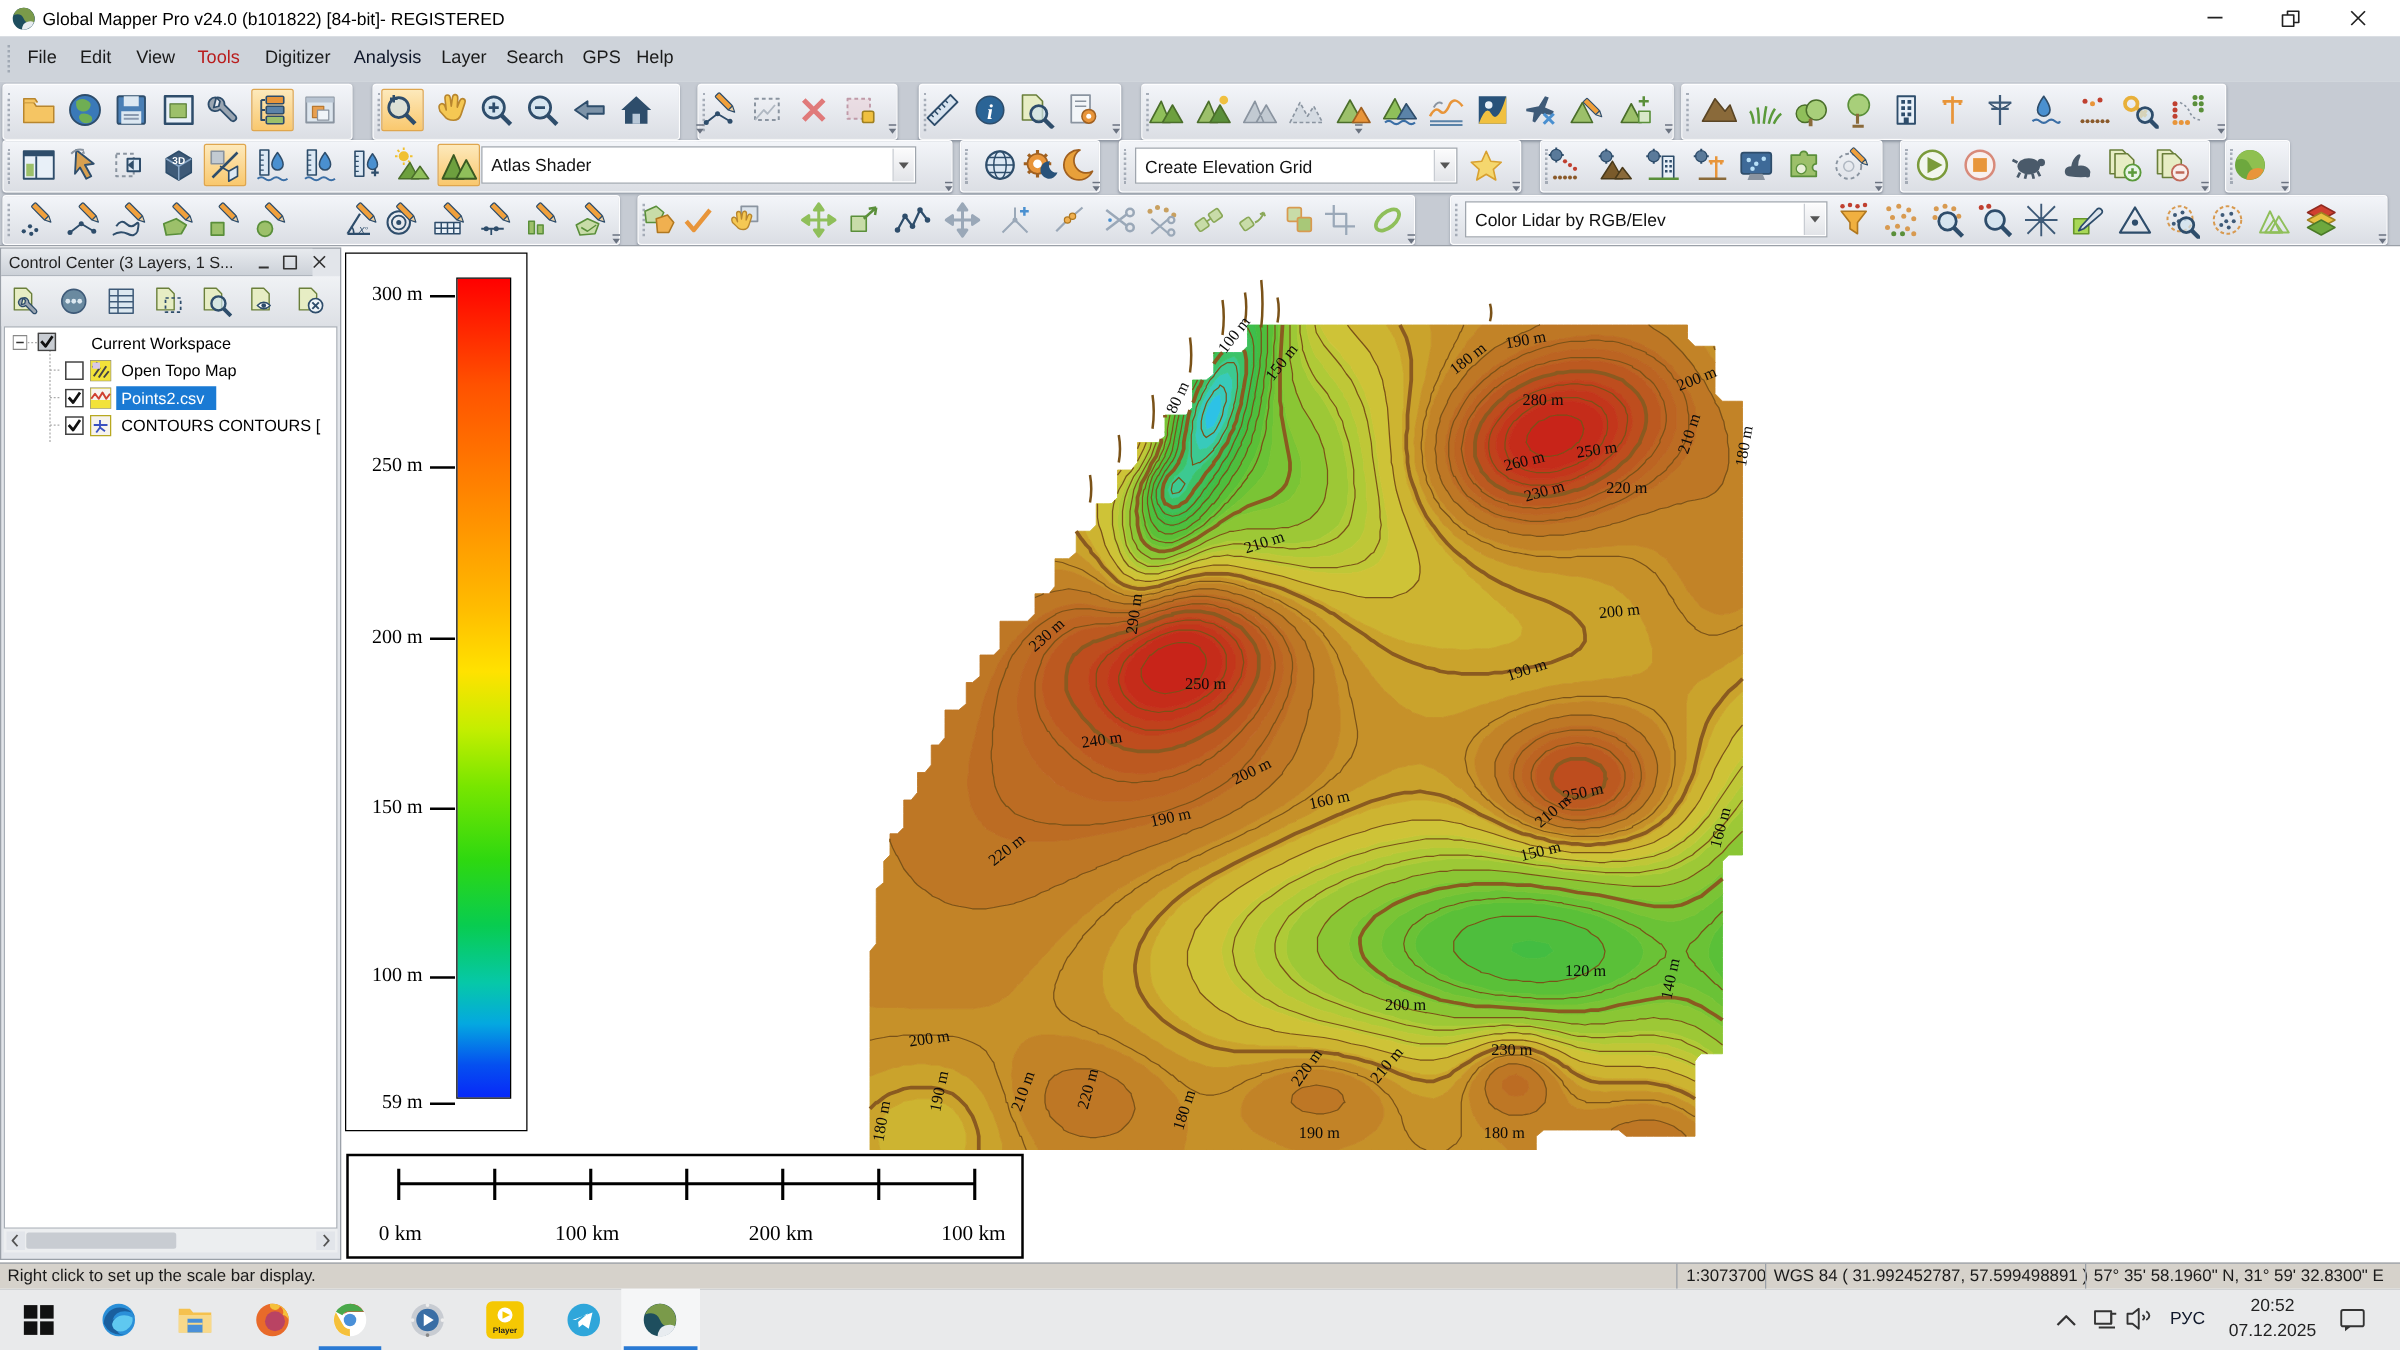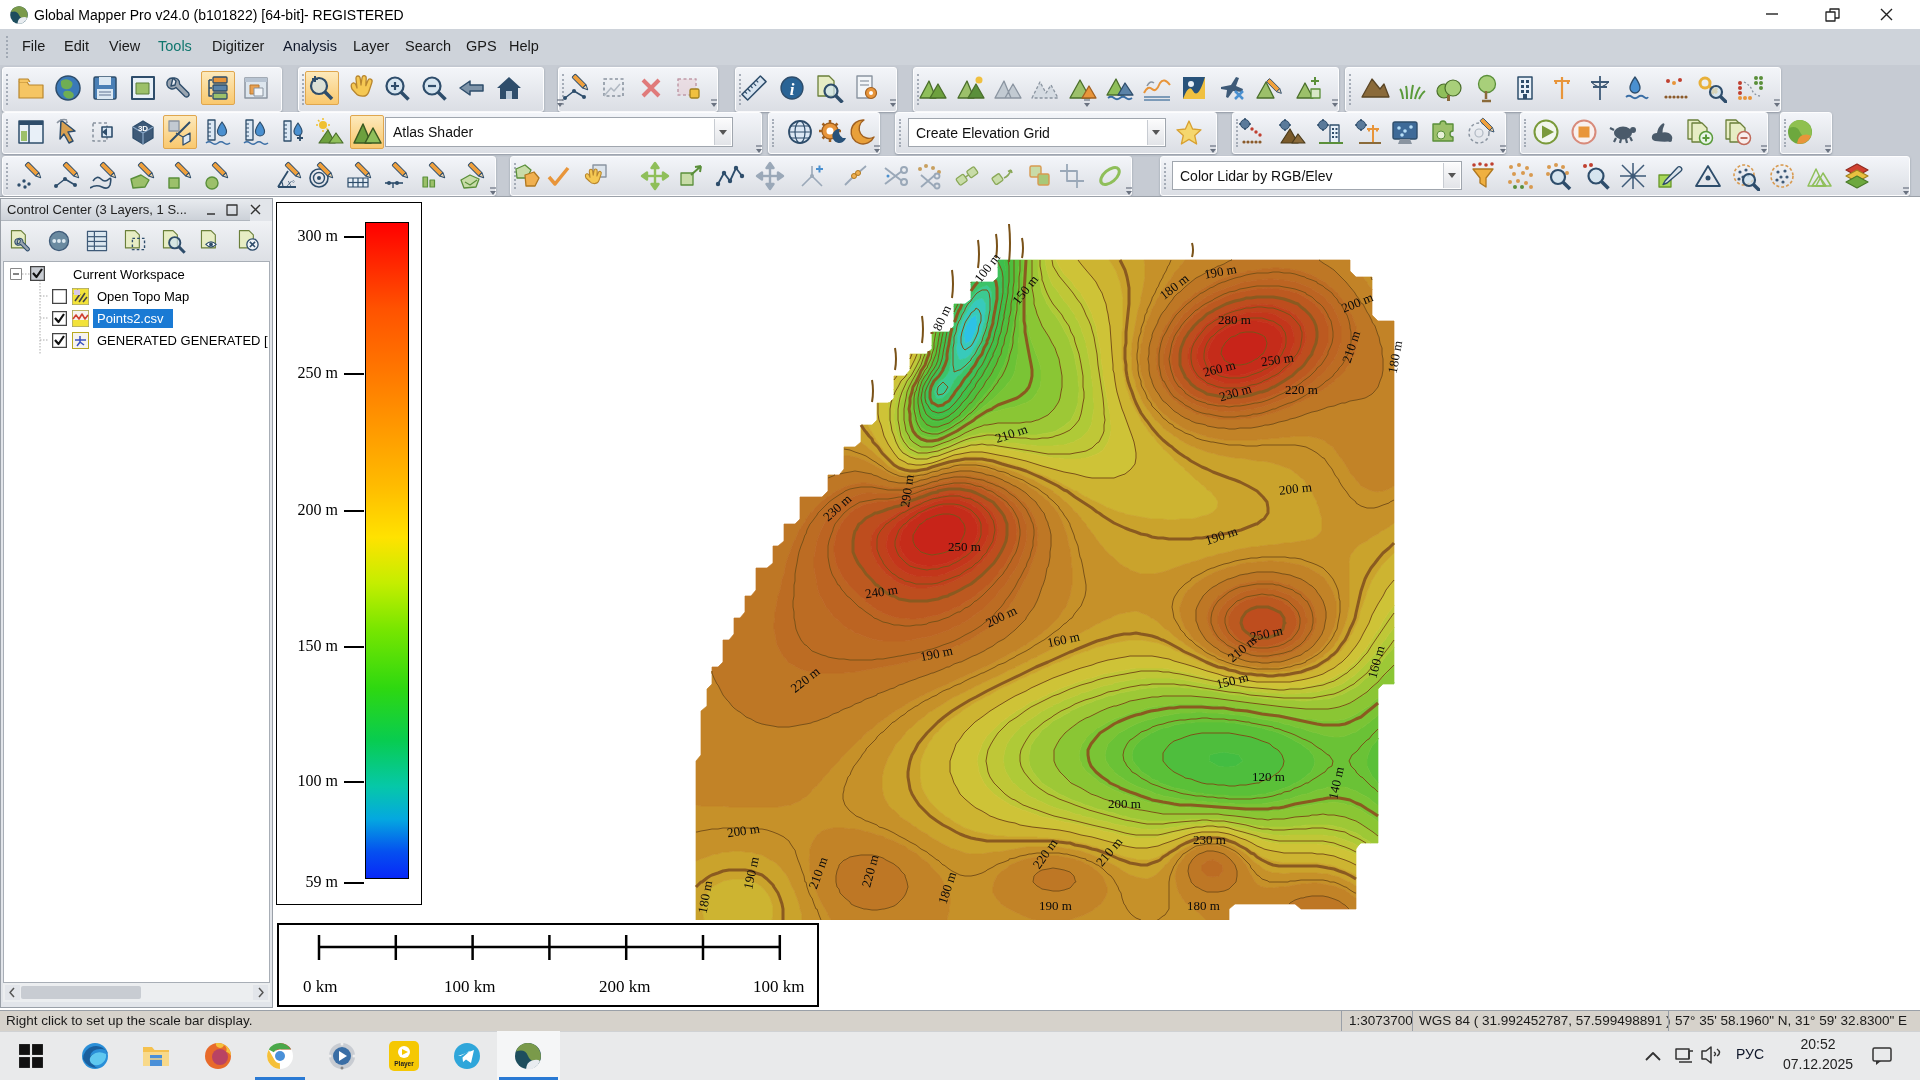--- a/index.html
+++ b/index.html
@@ -11,33 +11,33 @@
 .dd{position:absolute;right:1px;top:1px;bottom:1px;width:17px;background:linear-gradient(#fbfbfc,#e2e4e8);border-left:1px solid #c8ccd2;display:flex;align-items:center;justify-content:center}
 .dar{width:0;height:0;border-left:4px solid transparent;border-right:4px solid transparent;border-top:5px solid #555}
 .mlab{position:absolute;font-family:"Liberation Serif",serif;font-size:13px;color:#0a0a0a;white-space:nowrap}
 </style></head><body>
 <div class="abs" style="left:0;top:0;width:1920px;height:29px;background:#fff">
  <svg class="abs" style="left:8px;top:4px" width="22" height="22" viewBox="0 0 30 30">
       <circle cx="15" cy="15" r="12" fill="#1e4e5e"></circle>
       <path d="M15,3 a12,12 0 0 1 11,16 q-8,3 -11,-4 q-3,-7 -11,-4 a12,12 0 0 1 11,-8z" fill="#7a9a4a"></path>
       <path d="M26,19 a12,12 0 0 1 -13,7.8 q0.5,-6.8 5.5,-8.3 q5,-1.5 7.5,0.5z" fill="#e8ecf0"></path>
     </svg>
- <div class="abs" style="left:34px;top:7px;font-size:14px;color:#000">Global Mapper Pro v24.0 (b101822) [64-bit]- REGISTERED</div>
+ <div class="abs" style="left:34px;top:7px;font-size:14px;color:#000">Global Mapper Pro v24.0 (b101822) [84-bit]- REGISTERED</div>
  <svg class="abs" style="left:1752px;top:0" width="145" height="29">
   <line x1="14" y1="14" x2="26" y2="14" stroke="#222" stroke-width="1.4"></line>
   <rect x="78" y="9" width="9" height="9" fill="none" stroke="#222" stroke-width="1.3"></rect>
   <rect x="74" y="12" width="9" height="9" fill="#fff" stroke="#222" stroke-width="1.3"></rect>
   <path d="M129,9 l11,11 m0,-11 l-11,11" stroke="#222" stroke-width="1.4"></path>
  </svg>
 </div>
 <div class="abs" style="left:0;top:29px;width:1920px;height:36px;background:#ced3da">
     <div class="abs" style="left:22px;top:9px;font-size:14.5px;color:#1a1a1a">File</div>
     <div class="abs" style="left:64px;top:9px;font-size:14.5px;color:#1a1a1a">Edit</div>
     <div class="abs" style="left:109px;top:9px;font-size:14.5px;color:#1a1a1a">View</div>
-    <div class="abs" style="left:158px;top:9px;font-size:14.5px;color:#0f766e">Tools</div>
+    <div class="abs" style="left:158px;top:9px;font-size:14.5px;color:#b91c1c">Tools</div>
     <div class="abs" style="left:212px;top:9px;font-size:14.5px;color:#1a1a1a">Digitizer</div>
     <div class="abs" style="left:283px;top:9px;font-size:14.5px;color:#0f172a">Analysis</div>
     <div class="abs" style="left:353px;top:9px;font-size:14.5px;color:#1a1a1a">Layer</div>
     <div class="abs" style="left:405px;top:9px;font-size:14.5px;color:#1a1a1a">Search</div>
     <div class="abs" style="left:466px;top:9px;font-size:14.5px;color:#1a1a1a">GPS</div>
     <div class="abs" style="left:509px;top:9px;font-size:14.5px;color:#1a1a1a">Help</div>
     <div class="grip" style="left:6px;top:7px;height:22px"></div>
   </div>
 <div class="abs" style="left:0;top:65px;width:1920px;height:131px;background:#c6cbd3"></div>
 <div class="tbgroup" style="left:2px;top:67px;width:280px;height:45px"></div>
@@ -1193,21 +1193,21 @@
 <div class="abs" style="left:93px;top:309px;width:80px;height:19px;background:#1a7ad4"></div>
 <div class="abs" style="left:97px;top:311px;font-size:13px;color:#fff">Points2.csv</div>
 <svg class="abs" style="left:52px;top:333px" width="15" height="15">
     <rect x="0.5" y="0.5" width="14" height="14" fill="#fff" stroke="#444" stroke-width="1.5"></rect>
     <path d="M3,7 l3.5,4 L12,3" stroke="#111" stroke-width="2.2" fill="none"></path>
   </svg>
 <svg class="abs" style="left:72px;top:332px" width="17" height="17">
     <rect width="17" height="17" fill="#f6f3ee" stroke="#b8a820" stroke-width="2"></rect>
     <path d="M3,8 h11 M8,4 v6 M8,10 l-3,4 M8,10 l4,3" stroke="#3a50c0" stroke-width="1.5" fill="none"></path>
   </svg>
-<div class="abs" style="left:97px;top:333px;font-size:13px;color:#000">GENERATED GENERATED [</div>
+<div class="abs" style="left:97px;top:333px;font-size:13px;color:#000">CONTOURS CONTOURS [</div>
 <div class="abs" style="left:276px;top:202px;width:146px;height:703px;background:#fff;border:1px solid #000">
  <div class="abs" style="left:88px;top:19px;width:44px;height:657px;background:linear-gradient(#ff0000 0%,#ff5200 13%,#ff8800 27%,#ffbb00 40%,#ffe200 48%,#c4ee00 55%,#78e600 62%,#2ed810 71%,#08cc50 79%,#06c8a8 86%,#04a8e0 91%,#0550f0 96%,#0828f8 100%);border:1px solid #000"></div>
 </div>
 <div class="abs" style="left:286px;top:227px;width:52px;text-align:right;font-family:'Liberation Serif',serif;font-size:16px;color:#000">300 m</div>
 <div class="abs" style="left:344px;top:236px;width:20px;height:1.5px;background:#000"></div>
 <div class="abs" style="left:286px;top:364px;width:52px;text-align:right;font-family:'Liberation Serif',serif;font-size:16px;color:#000">250 m</div>
 <div class="abs" style="left:344px;top:373px;width:20px;height:1.5px;background:#000"></div>
 <div class="abs" style="left:286px;top:501px;width:52px;text-align:right;font-family:'Liberation Serif',serif;font-size:16px;color:#000">200 m</div>
 <div class="abs" style="left:344px;top:510px;width:20px;height:1.5px;background:#000"></div>
 <div class="abs" style="left:286px;top:637px;width:52px;text-align:right;font-family:'Liberation Serif',serif;font-size:16px;color:#000">150 m</div>

